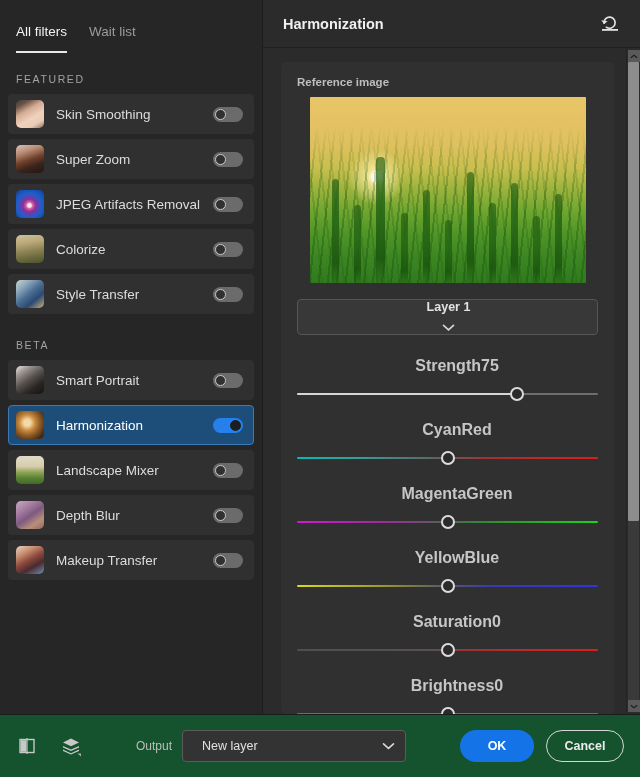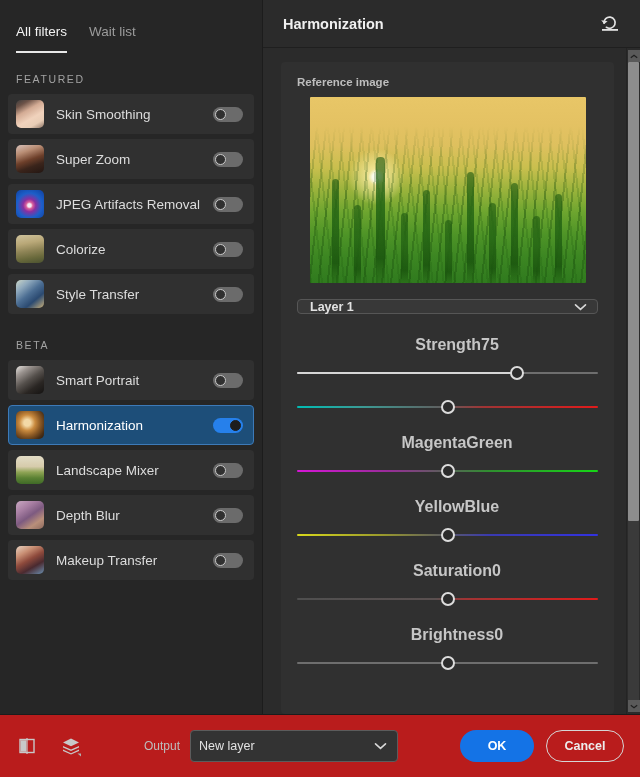--- a/index.html
+++ b/index.html
@@ -194,26 +194,27 @@
   .refimg .stalk {
     position: absolute;
     bottom: -4px;
     width: 7px;
     border-radius: 4px 4px 2px 2px;
     background: linear-gradient(to top, rgba(22,72,12,.0) 0%, rgba(26,84,14,.85) 22%, rgba(40,105,22,.92) 60%, rgba(30,88,16,.6) 100%);
     filter: blur(.6px);
   }
   .dropdown {
     margin-top: 16px;
-    height: 15px;
+    height: 36px;
     background: #383838;
     border: 1px solid #565656;
     border-radius: 4px;
     display: flex; align-items: center;
     padding: 0 10px 0 12px;
+    flex-direction: column;
   }
   .dropdown .dval { flex: 1; font-size: 12.5px; color: #e2e2e2; }
   .chev { width: 13px; height: 8px; flex: 0 0 13px; }
 
   
   .sliders { margin-top: 22px; }
   .slider { margin-bottom: 20px; }
   .slider-labels {
     display: flex; justify-content: center;
     font-size: 16px; color: #c6c6c6;
@@ -261,36 +262,36 @@
   .sb-gutter { flex: 1; width: 11px; position: relative; background: #3a3a3a; }
   .sb-thumb {
     position: absolute; left: 0; right: 0;
     top: 0; height: 72%;
     background: #8d8d8d; border-radius: 1px;
   }
 
   
   .footer {
     height: 63px; flex: 0 0 63px;
-    background: #b91c1c;
+    background: #14532d;
     border-top: 1px solid #1c1c1c;
     display: flex; align-items: center;
     padding: 0 16px;
   }
   .foot-icons { display: flex; align-items: center; gap: 22px; flex: 0 0 auto; }
   .foot-ico { width: 22px; height: 22px; display: block; }
   .foot-mid { flex: 1; display: flex; justify-content: center; align-items: center; gap: 10px; }
   .out-label { font-size: 12px; color: #bdbdbd; }
   .out-dd {
-    width: 208px; height: 32px;
+    width: 224px; height: 32px;
     background: #333333;
     border: 1px solid #5c5c5c;
     border-radius: 4px;
     display: flex; align-items: center;
-    padding: 0 10px 0 8px;
+    padding: 0 10px 0 19px;
   }
   .out-dd .dval { flex: 1; font-size: 12.5px; color: #e2e2e2; }
   .foot-btns { display: flex; align-items: center; gap: 12px; flex: 0 0 auto; }
   .btn {
     height: 32px; border-radius: 16px;
     display: flex; align-items: center; justify-content: center;
     font-size: 12.5px; font-weight: bold;
   }
   .btn-ok { width: 74px; background: #1473e6; color: #ffffff; }
   .btn-cancel {
@@ -450,20 +451,24 @@
                   <span>75</span>
                 </div>
                 <div class="track-wrap">
                   <div class="track t-plain-dim"></div>
                   <div class="t-fill" style="width:73%;"></div>
                   <div class="handle" style="left:73%;"></div>
                 </div>
               </div>
 
               <div class="slider">
+                <div class="slider-labels">
+                  <span>Cyan</span>
+                  <span>Red</span>
+                </div>
                 <div class="track-wrap">
                   <div class="track t-cyanred"></div>
                   <div class="handle" style="left:50%;"></div>
                 </div>
               </div>
 
               <div class="slider">
                 <div class="slider-labels">
                   <span>Magenta</span>
                   <span>Green</span>

